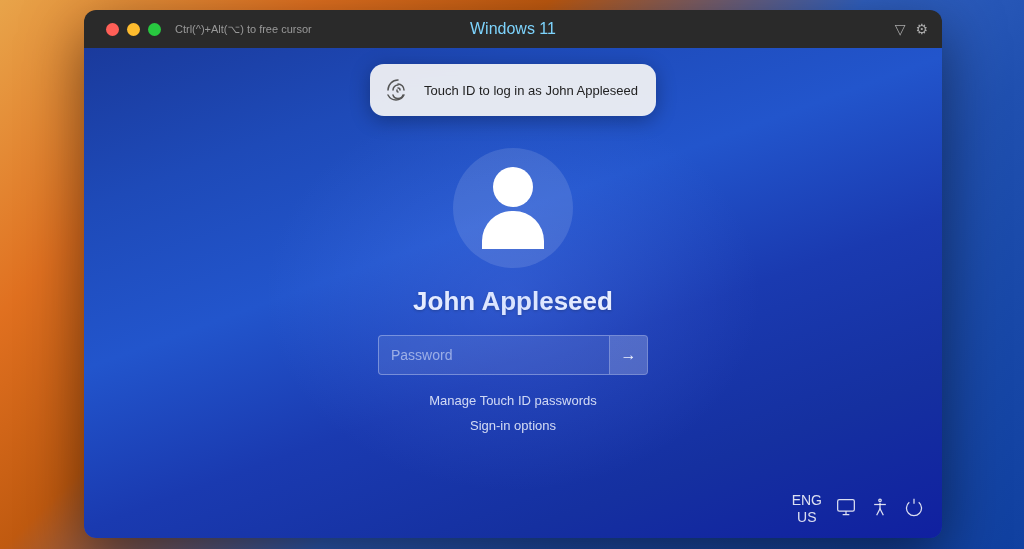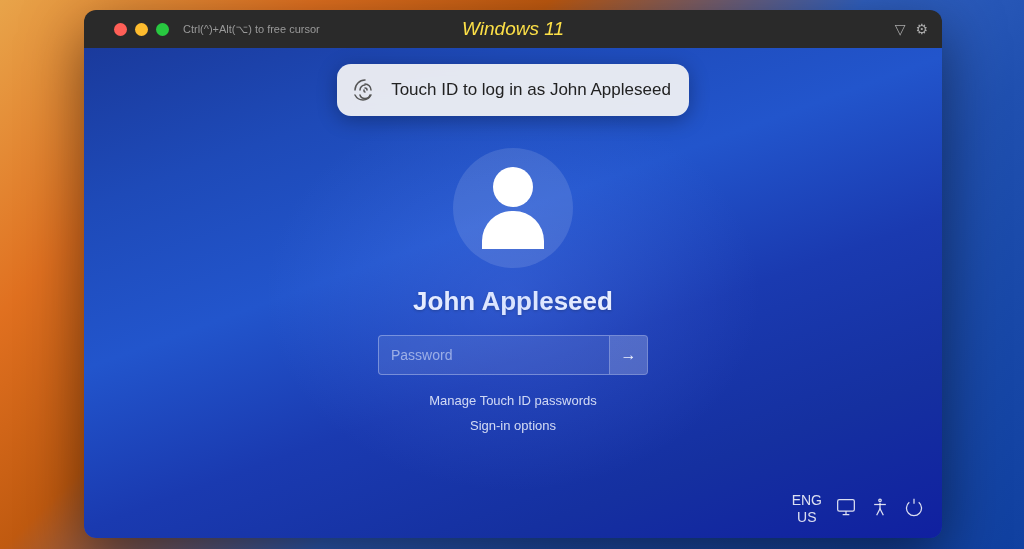--- a/index.html
+++ b/index.html
@@ -30,21 +30,21 @@
       overflow: hidden;
       box-shadow: 0 20px 60px rgba(0,0,0,0.5);
     }
 
     
     .title-bar {
       background: #2a2a2a;
       height: 38px;
       display: flex;
       align-items: center;
-      padding: 0 30px;
+      padding: 0 22px;
       position: relative;
       flex-shrink: 0;
     }
 
     .traffic-lights {
       display: flex;
       gap: 8px;
       align-items: center;
     }
 
@@ -54,23 +54,22 @@
       border-radius: 50%;
     }
     .traffic-light.close { background: #ff5f57; }
     .traffic-light.minimize { background: #febc2e; }
     .traffic-light.maximize { background: #28c840; }
 
     .title-bar-text {
       position: absolute;
       left: 50%;
       transform: translateX(-50%);
-      color: #fde047;
-      font-size: 19px;
-      font-style: italic;
+      color: #7dd3fc;
+      font-size: 16px;
     }
 
     .title-bar-hint {
       color: #999;
       font-size: 11px;
       margin-left: 14px;
     }
 
     .title-bar-right {
       position: absolute;
@@ -124,21 +123,21 @@
       width: 32px;
       height: 32px;
       display: flex;
       align-items: center;
       justify-content: center;
       font-size: 22px;
       color: #555;
     }
 
     .touch-id-text {
-      font-size: 17px;
+      font-size: 13px;
       color: #222;
       font-weight: 500;
     }
 
     
     .avatar-container {
       margin-top: 32px;
       width: 120px;
       height: 120px;
       border-radius: 50%;

